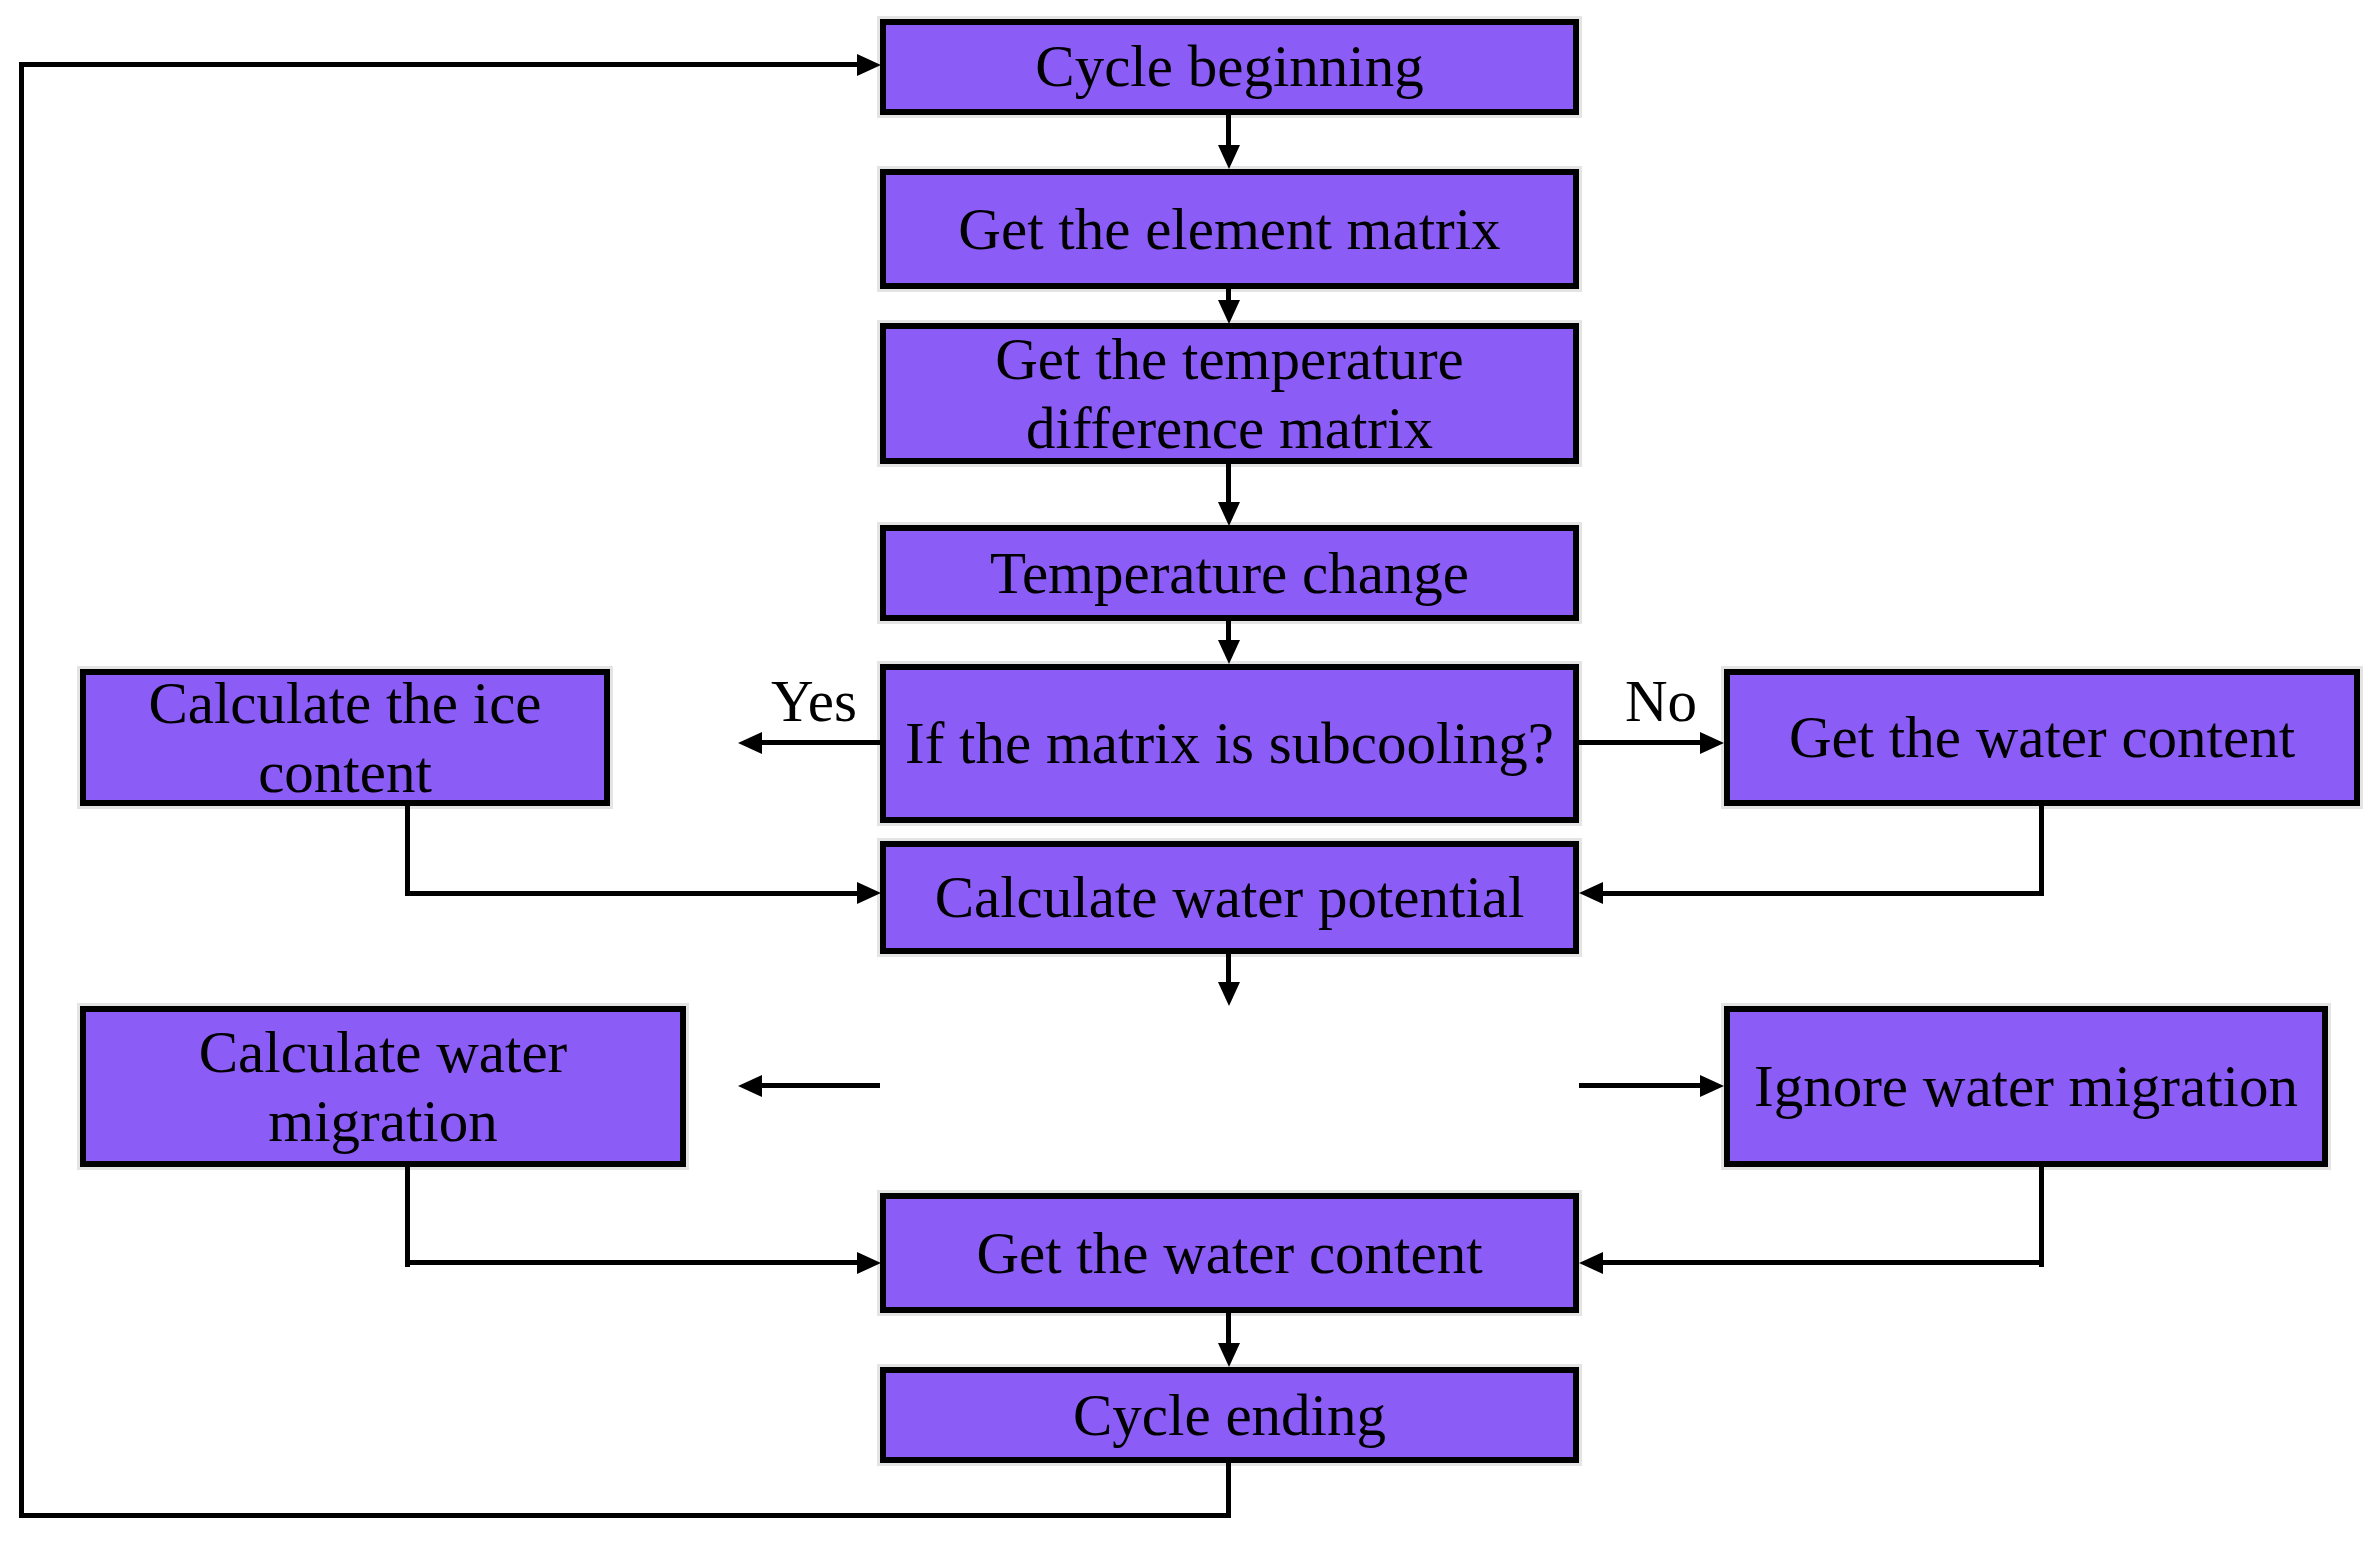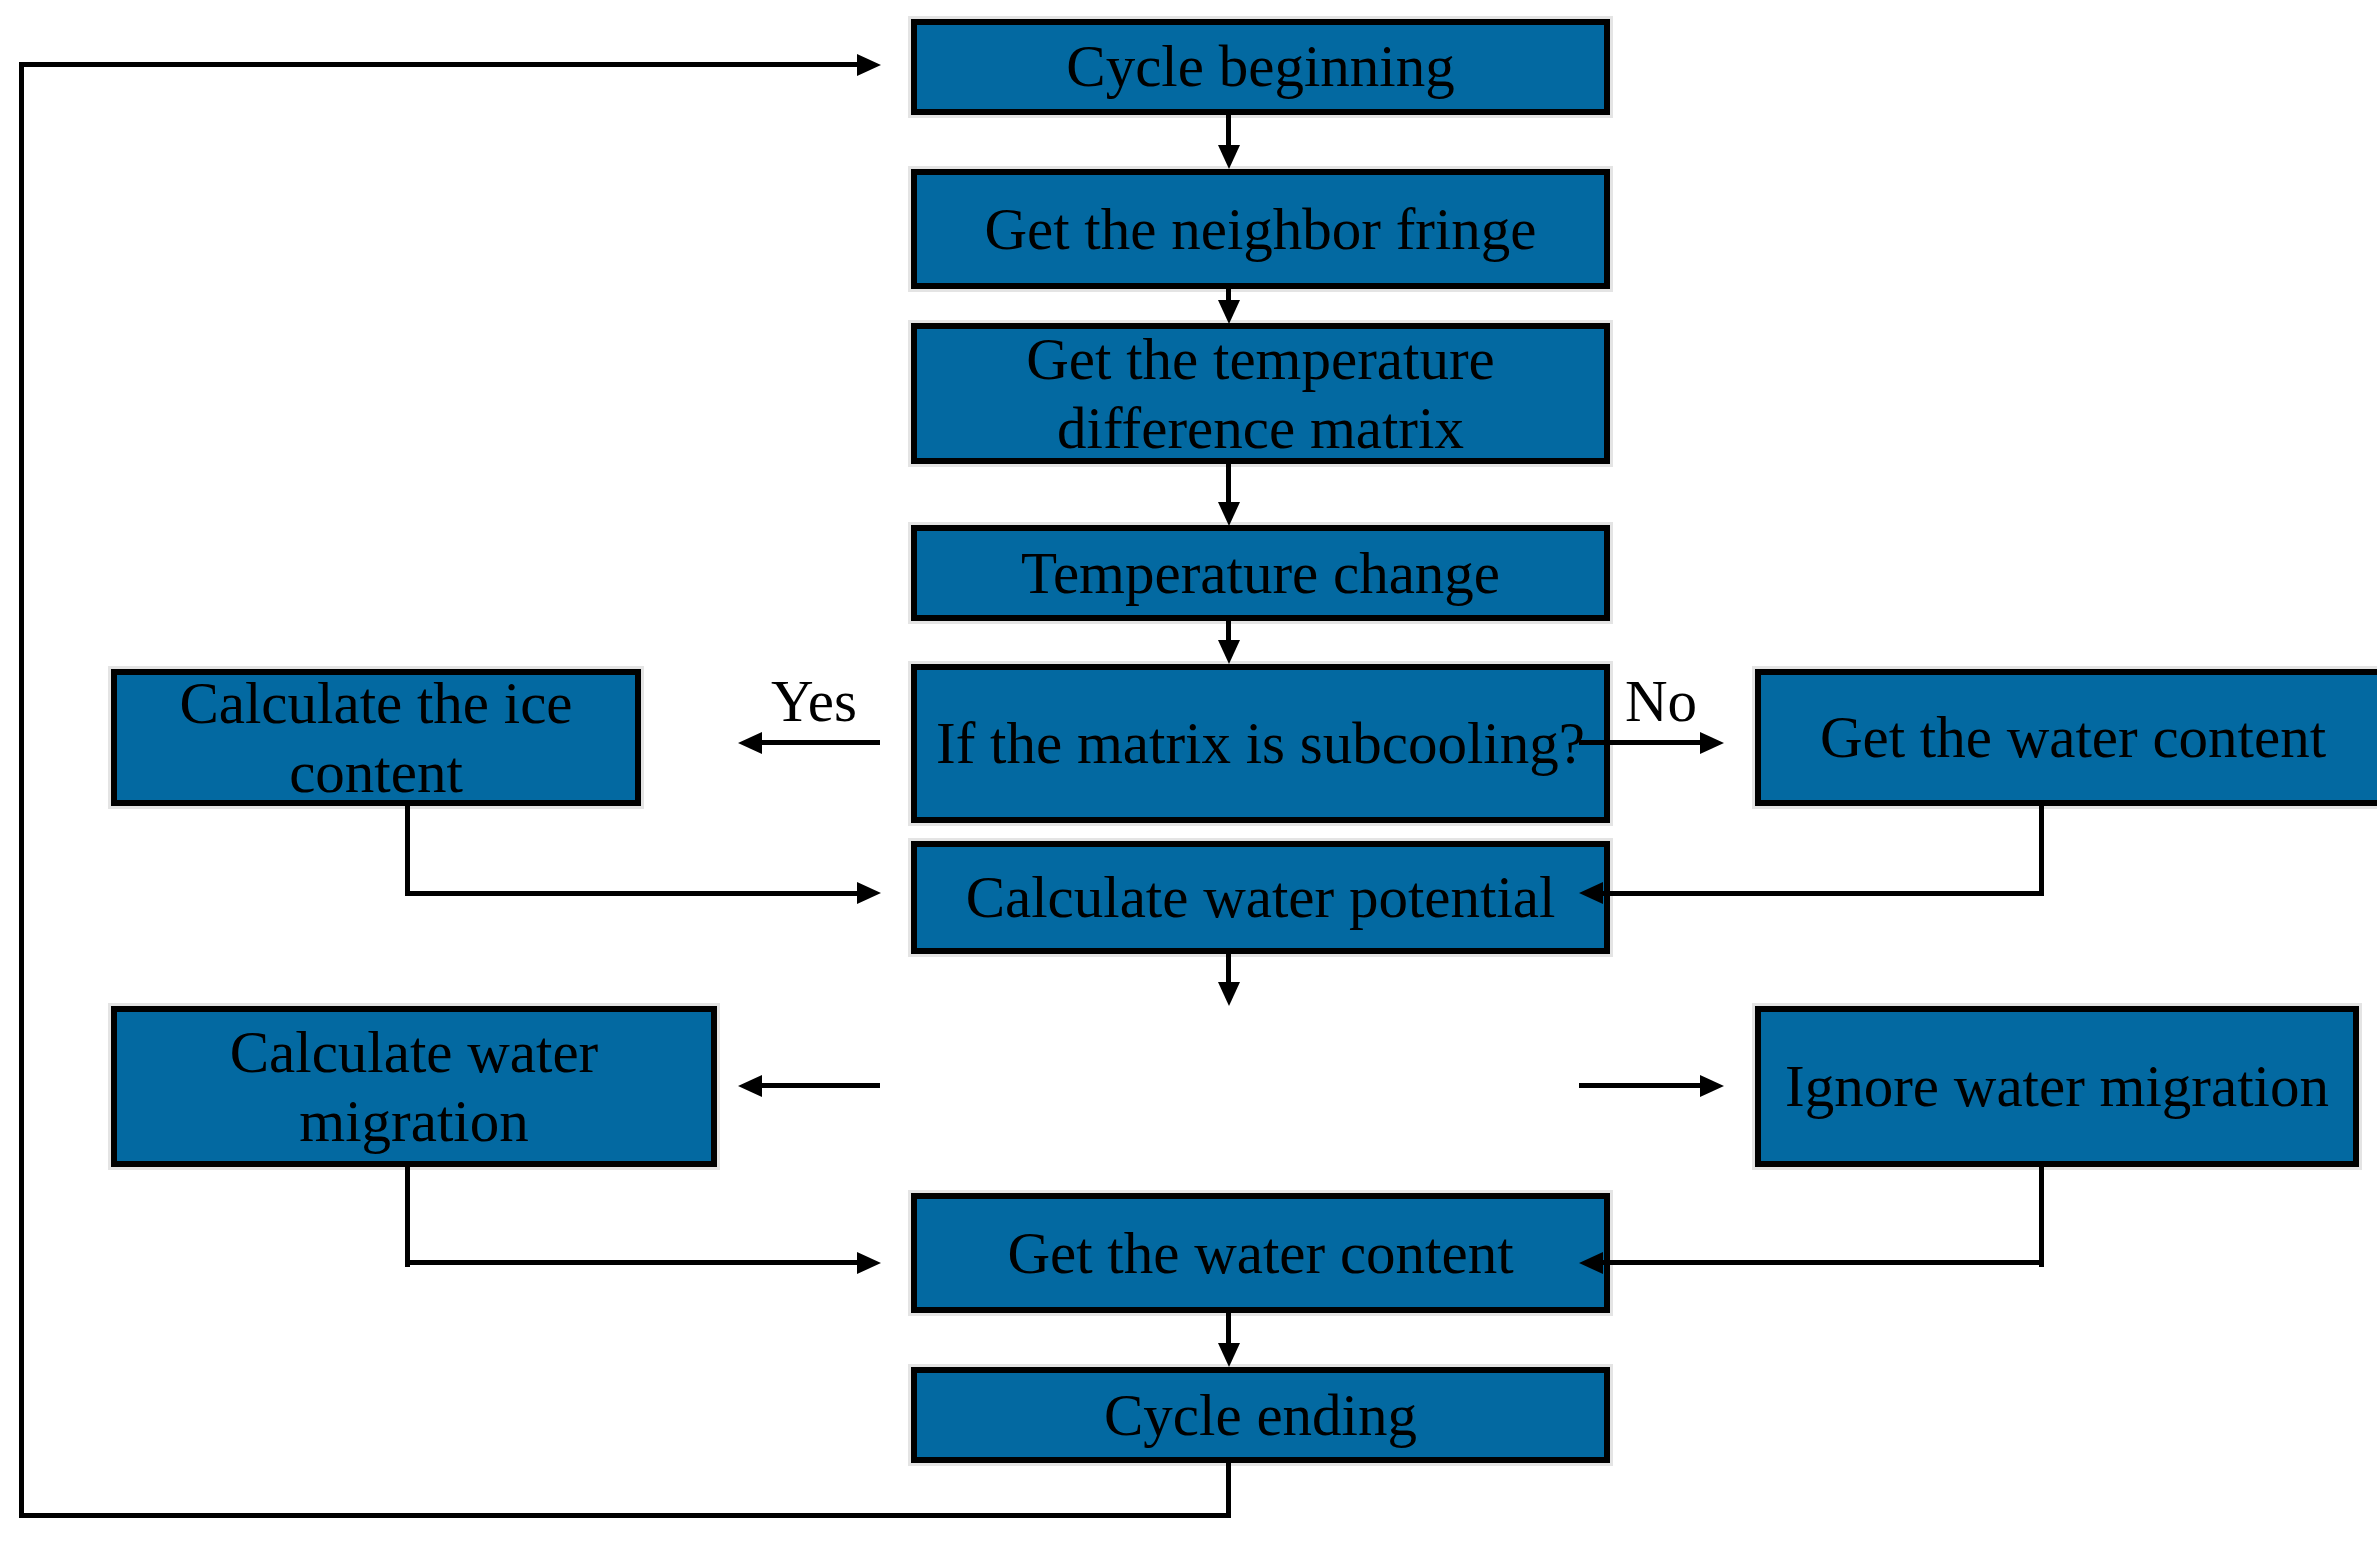--- a/index.html
+++ b/index.html
@@ -7,31 +7,30 @@
     position:relative;
     width:2377px;height:1547px;
     background:#ffffff;
     font-family:"Liberation Serif", serif;
     color:#000;
     overflow:hidden;
   }
   .box{
     position:absolute;
     box-sizing:border-box;
-    background:#0369a1;
+    background:#8b5cf6;
     border:6px solid #000000;
     box-shadow:0 0 0 3px rgba(165,165,165,0.30);
     display:flex;
     align-items:center;
     justify-content:center;
     text-align:center;
     font-size:59px;
     line-height:1.16;
     padding:0 6px;
-    margin-left:31px;
   }
   .hline,.vline{position:absolute;background:#000000;}
   .hline{height:5.2px;}
   .vline{width:5.2px;}
   .tri{position:absolute;width:0;height:0;}
   .tri.down {border-left:11px solid transparent;border-right:11px solid transparent;border-top:24px solid #000;}
   .tri.right{border-top:11px solid transparent;border-bottom:11px solid transparent;border-left:24px solid #000;}
   .tri.left {border-top:11px solid transparent;border-bottom:11px solid transparent;border-right:24px solid #000;}
   .edge-label{
     position:absolute;
@@ -40,21 +39,21 @@
     text-align:center;
   }
 </style>
 </head>
 <body>
 
 <div id="stage">
 
   <div class="box" style="left:880px;top:18.5px;width:699px;height:96px">Cycle beginning</div>
 
-  <div class="box" style="left:880px;top:169px;width:699px;height:120px">Get the neighbor fringe</div>
+  <div class="box" style="left:880px;top:169px;width:699px;height:120px">Get the element matrix</div>
 
   <div class="box" style="left:880px;top:323px;width:699px;height:141px">Get the temperature difference matrix</div>
 
   <div class="box" style="left:880px;top:525px;width:699px;height:96px">Temperature change</div>
 
   <div class="box" style="left:880px;top:664px;width:699px;height:159px">If the matrix is subcooling?</div>
 
   <div class="box" style="left:80px;top:669px;width:530px;height:137px">Calculate the ice content</div>
 
   <div class="box" style="left:1724px;top:669px;width:636px;height:137px">Get the water content</div>

